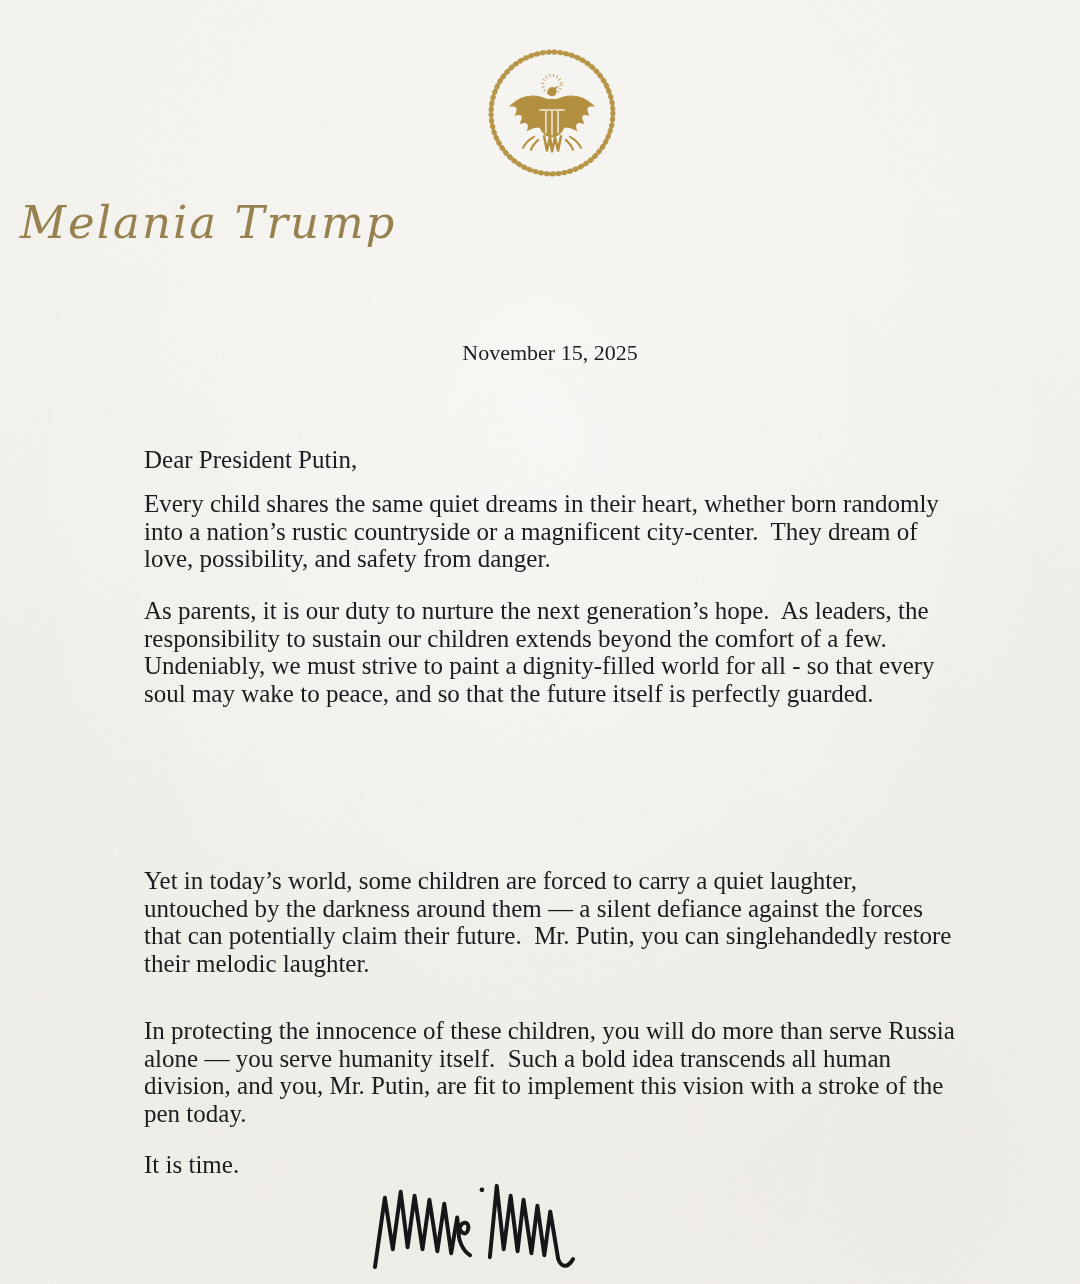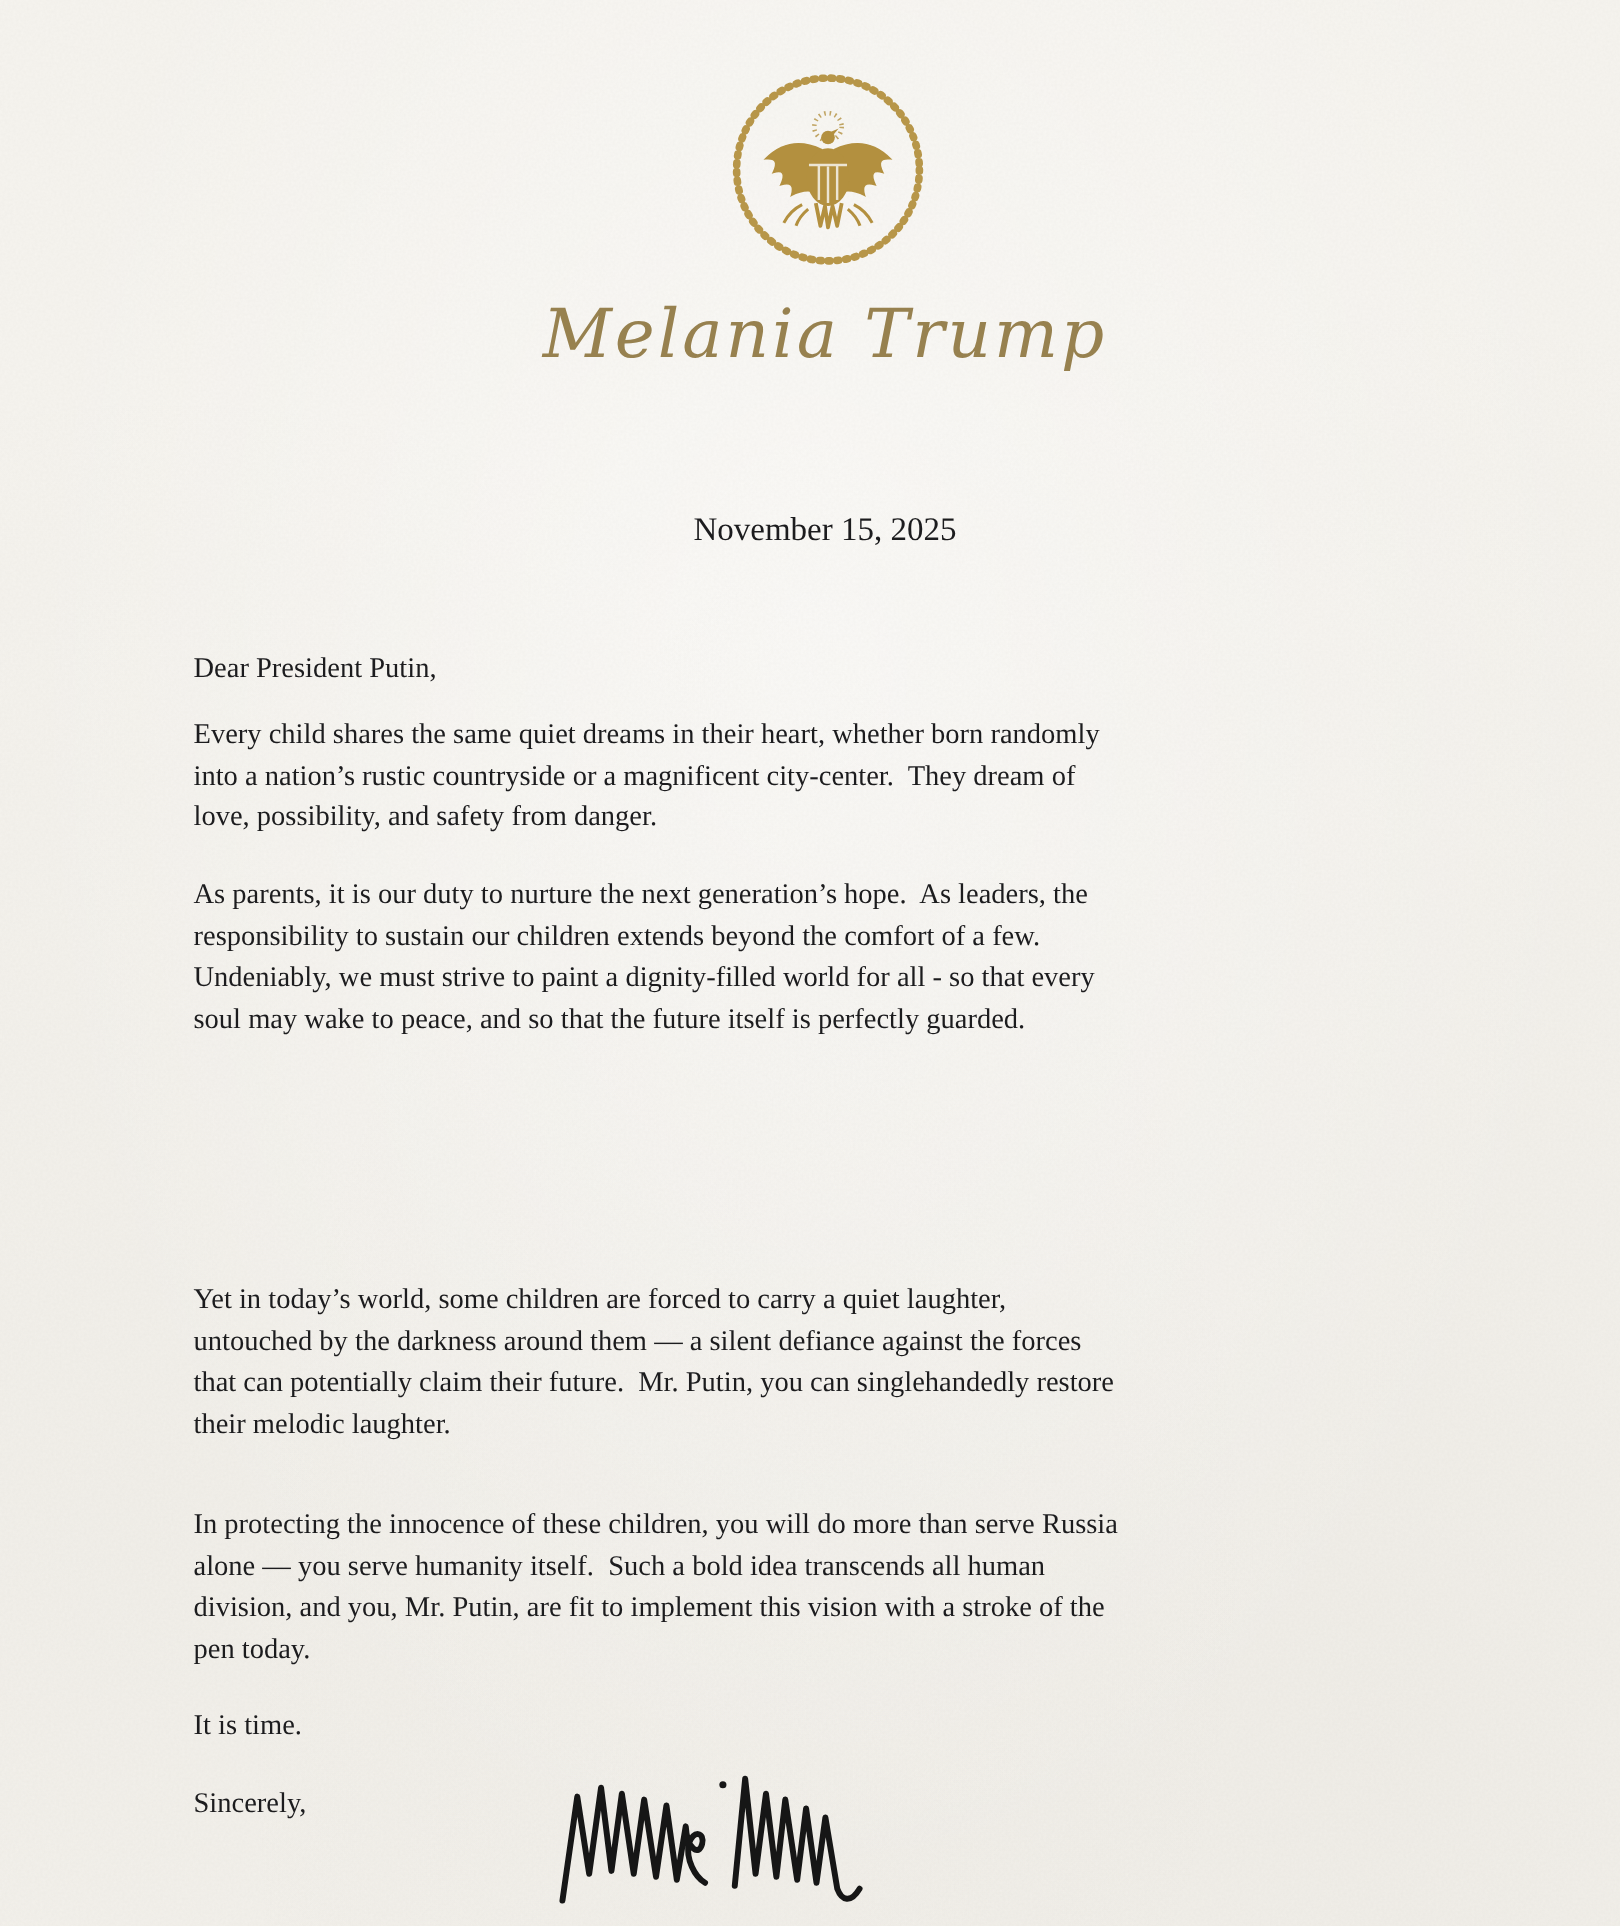--- a/index.html
+++ b/index.html
@@ -33,21 +33,20 @@
     left: 486px;
     top: 47px;
     width: 132px;
     height: 132px;
   }
   .script-name {
     position: absolute;
     left: 20px;
     top: 196px;
     width: 1060px;
-    text-align: center;
     font-family: "DejaVu Serif", serif;
     font-style: italic;
     font-size: 45px;
     letter-spacing: 2px;
     color: #97814f;
   }
   .script-title {
     position: absolute;
     left: 20px;
     top: 253px;
@@ -63,26 +62,27 @@
     position: absolute;
     left: 20px;
     top: 340px;
     width: 1060px;
     text-align: center;
     font-size: 22px;
     color: #1c1c1e;
   }
   .body-text {
     position: absolute;
-    left: 129px;
+    left: 144px;
     width: 900px;
-    font-size: 19px;
+    font-size: 25px;
     line-height: 27.5px;
     color: #1c1c1e;
     white-space: pre-wrap;
+    margin-top: 14px;
   }
   .salutation   { top: 432px; }
   .para-1       { top: 476px; }
   .para-2       { top: 583px; }
   .para-3       { top: 733px; }
   .para-4       { top: 853px; }
   .para-5       { top: 1003px; }
   .closing-line { top: 1137px; }
   .valediction  { top: 1189px; }
   .signature {
@@ -152,21 +152,20 @@
 love, possibility, and safety from danger.</div>
   <div class="body-text para-4">Yet in today’s world, some children are forced to carry a quiet laughter,
 untouched by the darkness around them — a silent defiance against the forces
 that can potentially claim their future.  Mr. Putin, you can singlehandedly restore
 their melodic laughter.</div>
   <div class="body-text para-5">In protecting the innocence of these children, you will do more than serve Russia
 alone — you serve humanity itself.  Such a bold idea transcends all human
 division, and you, Mr. Putin, are fit to implement this vision with a stroke of the
 pen today.</div>
   <div class="body-text closing-line">It is time.</div>
-  <div class="body-text valediction">Sincerely,</div>
 
   <svg class="signature" viewBox="0 0 210 105" xmlns="http://www.w3.org/2000/svg">
     <g fill="none" stroke="#161616" stroke-width="4" stroke-linecap="round" stroke-linejoin="round">
 
       <path d="M5,98 L15,28 L23,80 L31,22 L38,78 L45,26 L53,80 L60,30 L68,82 L75,34 L82,84 L88,48
                C89,64 97,68 99,60 C101,52 93,50 90,60 C88,70 94,82 101,86"></path>
 
       <circle cx="113" cy="20" r="2.4" fill="#161616" stroke="none"></circle>
 
       <path d="M121,88 L128,16 L135,80 L142,26 L149,82 L155,30 L163,84 L169,36 L176,86 L182,42 L190,90

